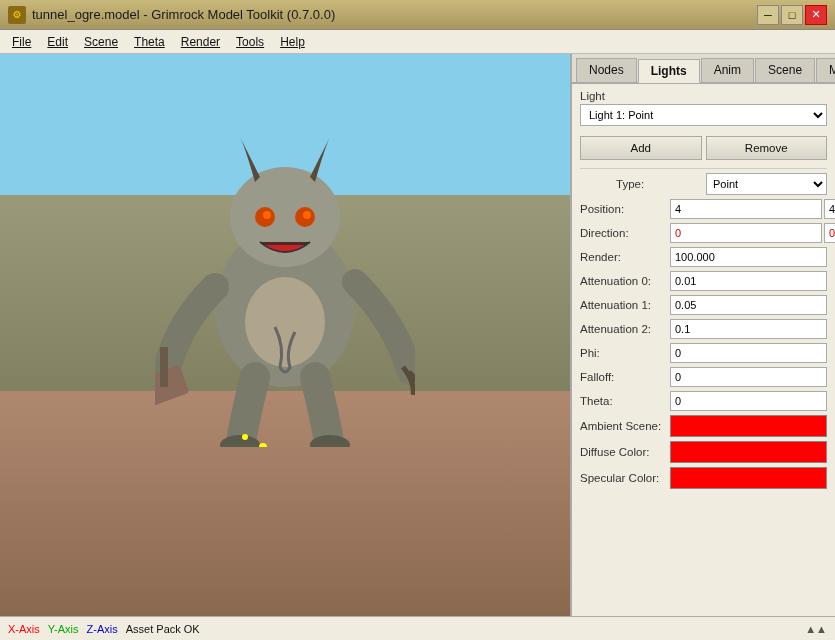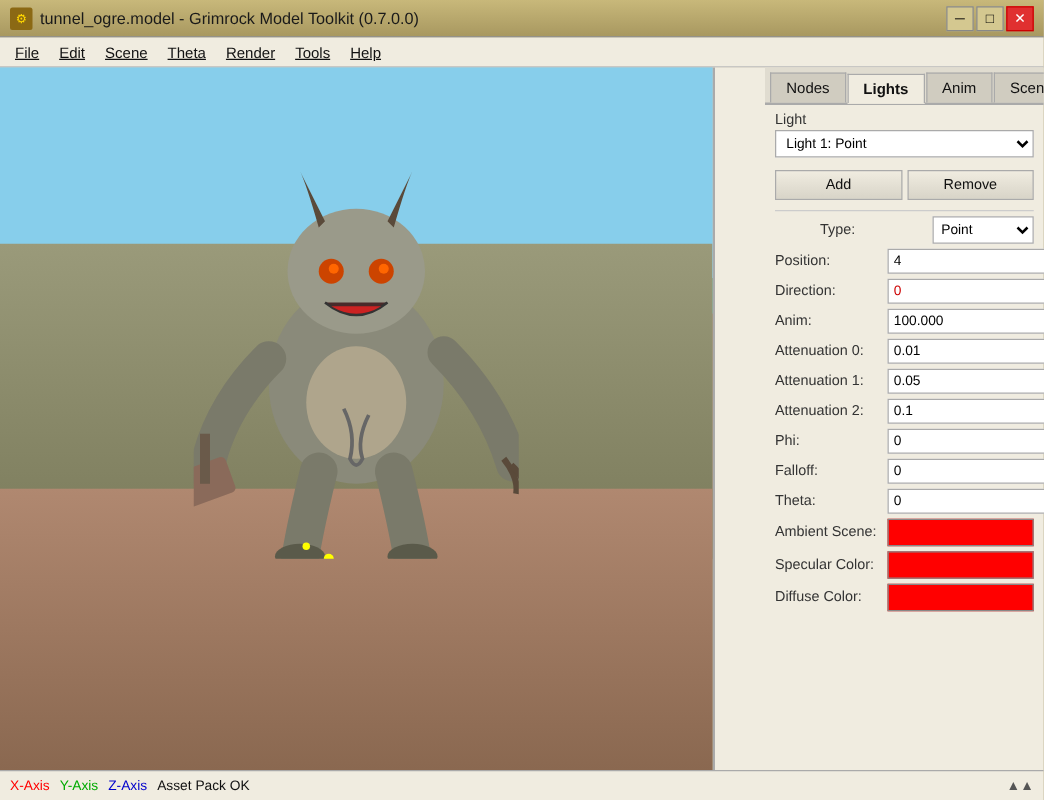--- a/index.html
+++ b/index.html
@@ -69,21 +69,20 @@
     }
     .monster svg { width: 100%; height: 100%; }
 
     
     .right-panel {
       width: 265px;
       background: #f0ece0;
       border-left: 2px solid #aaa;
       display: flex;
       flex-direction: column;
-      padding-left: 40px;
     }
 
     
     .tabs {
       display: flex;
       background: #e0dcd0;
       border-bottom: 2px solid #aaa;
       padding: 4px 4px 0;
       gap: 1px;
     }
@@ -318,21 +317,21 @@
       <div class="field-row">
         <span class="label">Direction:</span>
         <div class="input-group">
           <input type="text" class="highlighted" value="0" style="">
           <input type="text" class="highlighted" value="0" style="">
 
         </div>
       </div>
 
       <div class="field-row">
-        <span class="label">Anim:</span>
+        <span class="label">Render:</span>
         <div class="input-group">
           <input type="text" style="flex: 1 1 0%;" value="100.000">
         </div>
       </div>
 
       <div class="field-row">
         <span class="label">Attenuation 0:</span>
         <div class="input-group">
           <input type="text" style="flex: 1 1 0%;" value="0.01">
         </div>
@@ -372,26 +371,26 @@
           <input type="text" style="flex: 1 1 0%;" value="0">
         </div>
       </div>
 
       <div class="field-row">
         <span class="label">Ambient Scene:</span>
         <div class="color-box" style="background:#ff0000;"></div>
       </div>
 
       <div class="field-row">
+        <span class="label">Diffuse Color:</span>
+        <div class="color-box" style="background:#ff0000;"></div>
+      </div>
+
+      <div class="field-row">
         <span class="label">Specular Color:</span>
-        <div class="color-box" style="background:#ff0000;"></div>
-      </div>
-
-      <div class="field-row">
-        <span class="label">Diffuse Color:</span>
         <div class="color-box" style="background:#ff0000;"></div>
       </div>
 
     </div>
   </div>
 </div>
 
 <div class="statusbar">
   <span class="status-x">X-Axis</span>
   <span class="status-y">Y-Axis</span>

